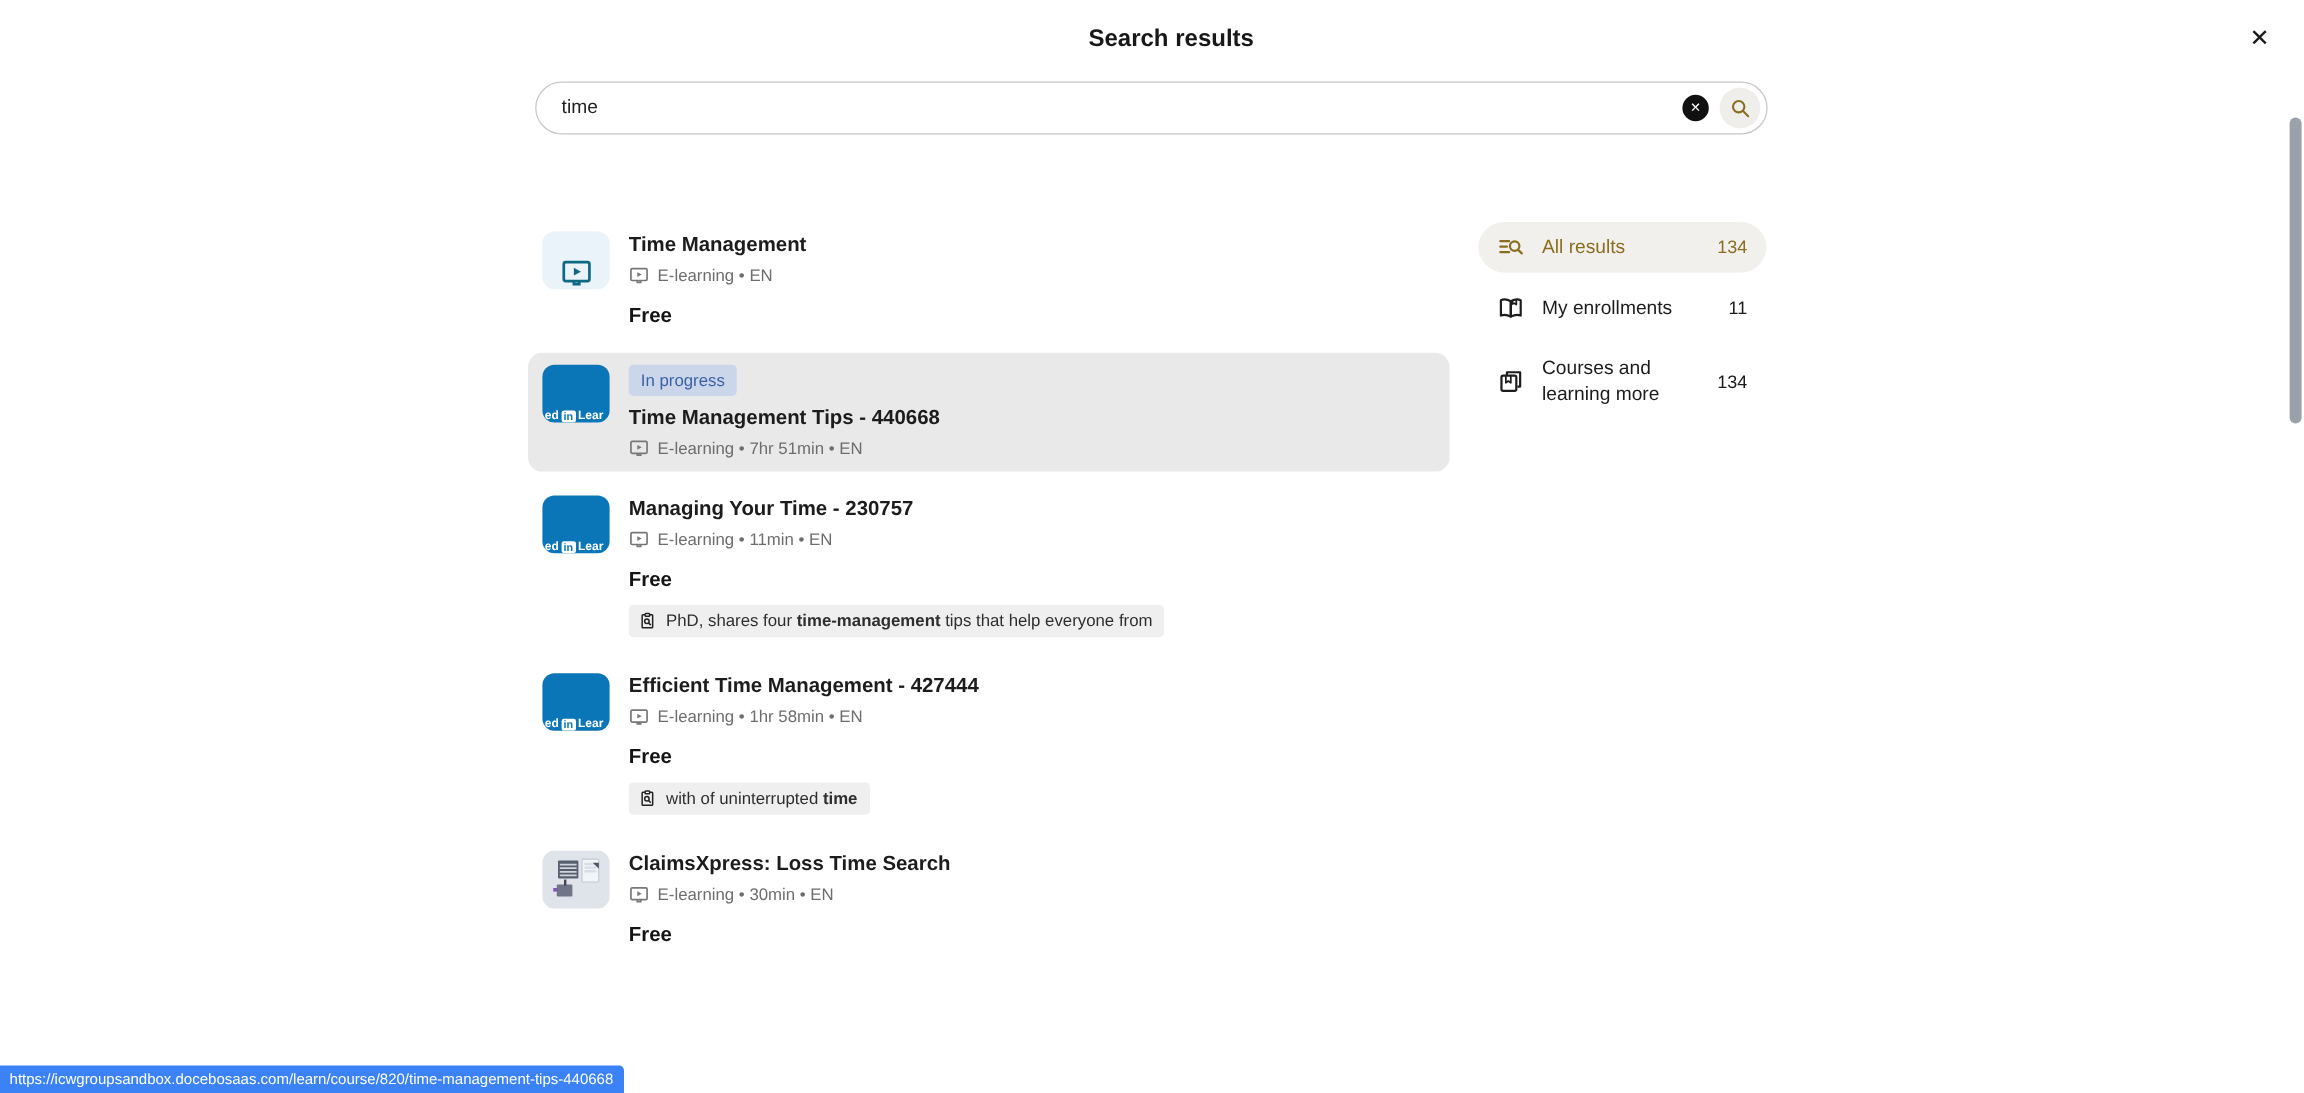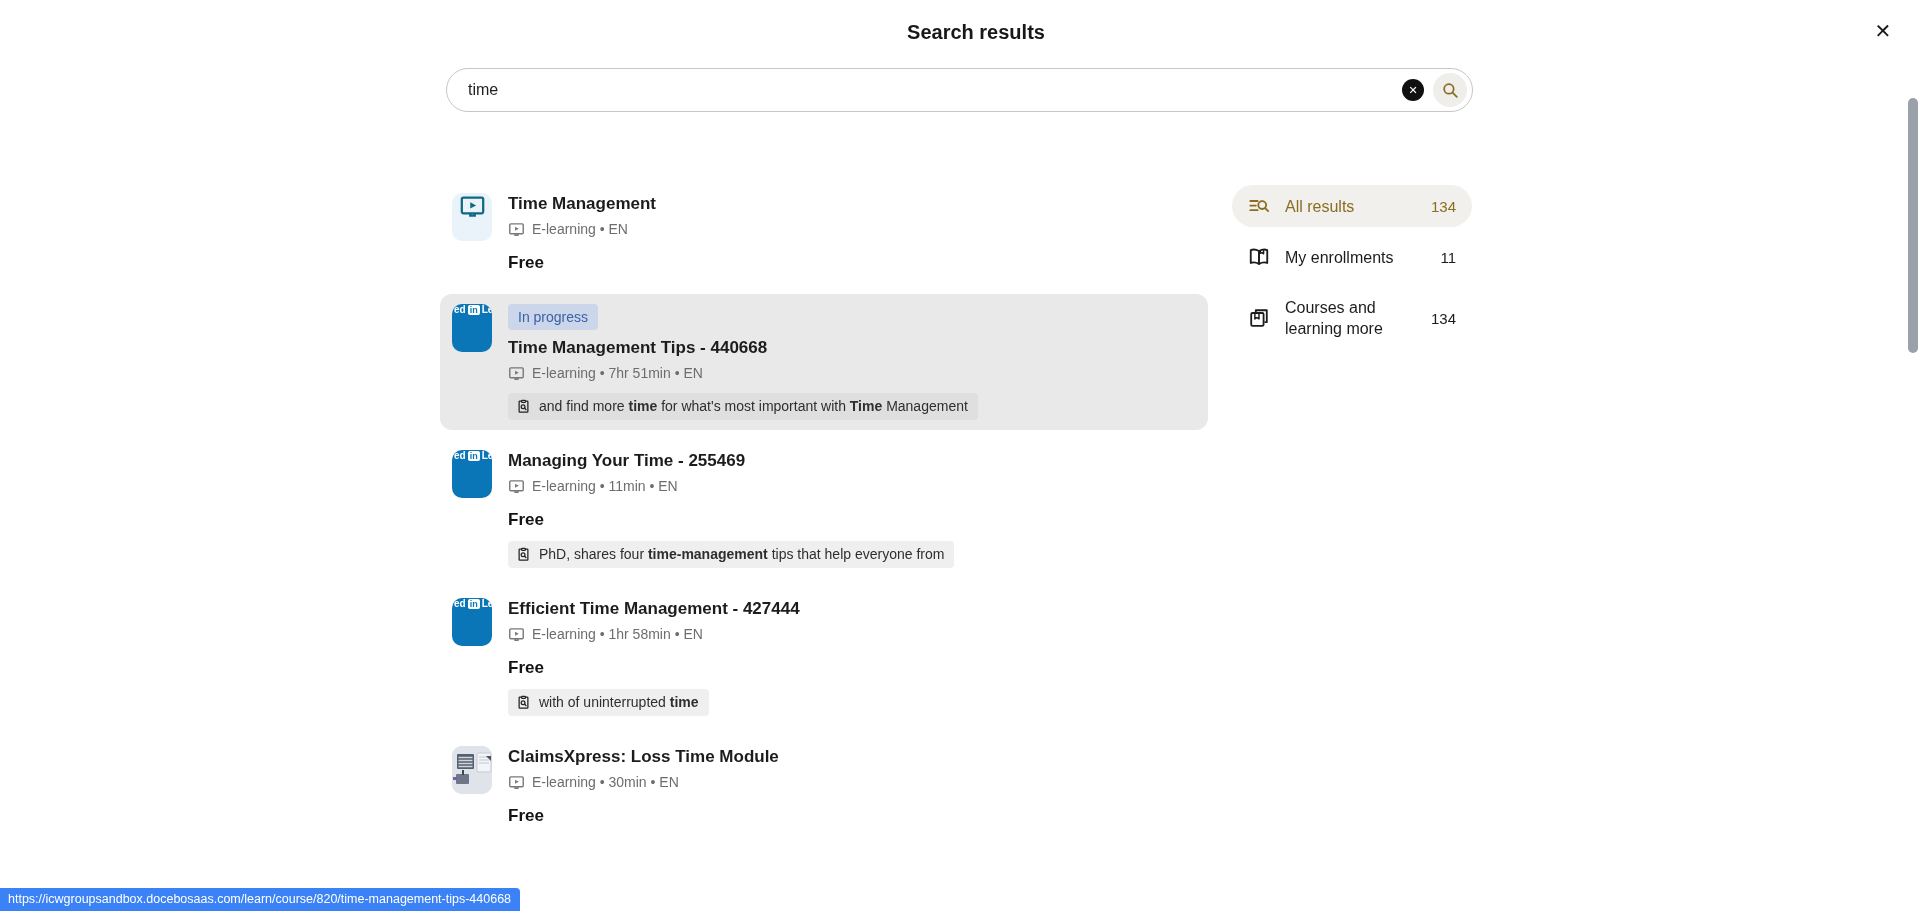--- a/index.html
+++ b/index.html
@@ -37,22 +37,22 @@
     display:flex;align-items:center;justify-content:center;cursor:pointer;flex:none;
   }
   
   .results{
     position:absolute;left:440px;top:183px;width:768px;
     display:flex;flex-direction:column;gap:10px;
   }
   .result{display:flex;gap:16px;padding:10px 12px;border-radius:12px;}
   .result.highlighted{background:#e9e9e9;}
   .thumb{
-    width:40px;height:48px;border-radius:10px;flex:none;overflow:hidden;
-    display:flex;align-items:flex-start;justify-content:center;
+    width:56px;height:48px;border-radius:10px;flex:none;overflow:hidden;
+    display:flex;align-items:flex-end;justify-content:center;
   }
   .thumb.play{background:#eaf2fa;}
   .thumb.linkedin{background:#0b76b7;justify-content:flex-start;box-sizing:border-box;padding-left:2px;}
   .thumb.office{background:#dfe3ea;padding:0;}
   .li-logo{display:flex;align-items:center;gap:2px;color:#fff;font-size:10px;font-weight:700;white-space:nowrap;}
   .li-in{background:#fff;color:#0b76b7;border-radius:2px;padding:0 2px;font-size:9px;}
   .result-body{display:flex;flex-direction:column;align-items:flex-start;min-width:0;}
   .badge{
     background:#ccd6ea;color:#3b62a5;font-size:14px;line-height:1;
     padding:6px 10px;border-radius:4px;margin-bottom:7px;
@@ -155,46 +155,35 @@
         <span style="display:flex;">
           <svg viewBox="0 0 24 24" width="17" height="17" fill="none" stroke="#787878" stroke-width="2">
             <rect x="2.5" y="4" width="19" height="14" rx="1.5"></rect>
             <path d="M10 8.2l5.2 2.8L10 13.8z" fill="#787878" stroke="none"></path>
             <path d="M10 18v2.2h4V18"></path>
           </svg>
         </span>
         <span class="meta-text">E-learning • 7hr 51min • EN</span>
       </div>
 
-      <div class="snippet">
-        <span style="display:flex;">
-          <svg viewBox="0 0 24 24" width="15" height="15" fill="none" stroke="#222" stroke-width="2">
-            <path d="M15 3.5h3a1 1 0 0 1 1 1V20a1 1 0 0 1-1 1H6a1 1 0 0 1-1-1V4.5a1 1 0 0 1 1-1h3"></path>
-            <rect x="9" y="2" width="6" height="3.5" rx="1" fill="#fff"></rect>
-            <circle cx="11.3" cy="12.3" r="3"></circle>
-            <path d="M13.5 14.5l3 3"></path>
-          </svg>
-        </span>
-        <span class="snippet-text"><span>and find more </span><b>time</b><span> for what's most important with </span><b>Time</b><span> Management</span></span>
-      </div>
     </div>
   </div>
     <div class="result">
     <div class="thumb linkedin">
 
       <span class="li-logo">
         <span class="li-pre">ed</span>
           <span class="li-in">in</span>
           <span class="li-post">Lear</span>
       </span>
 
     </div>
     <div class="result-body">
 
-      <div class="result-title">Managing Your Time - 255469</div>
+      <div class="result-title">Managing Your Time - 230757</div>
       <div class="result-meta">
         <span style="display:flex;">
           <svg viewBox="0 0 24 24" width="17" height="17" fill="none" stroke="#787878" stroke-width="2">
             <rect x="2.5" y="4" width="19" height="14" rx="1.5"></rect>
             <path d="M10 8.2l5.2 2.8L10 13.8z" fill="#787878" stroke="none"></path>
             <path d="M10 18v2.2h4V18"></path>
           </svg>
         </span>
         <span class="meta-text">E-learning • 11min • EN</span>
       </div>
@@ -261,21 +250,21 @@
           <path d="M31 11h10M31 14h10M31 17h10" stroke="#d9dde4" stroke-width="2"></path>
           <path d="M38 10h5v5z" fill="#4a5263"></path>
           <rect x="8" y="28" width="13" height="10" rx="1" fill="#6e7687"></rect>
           <rect x="5" y="31" width="4" height="3" fill="#7b5ea7"></rect>
           <rect x="14" y="24" width="2" height="5" fill="#3f4654"></rect>
         </svg>
       </span>
     </div>
     <div class="result-body">
 
-      <div class="result-title">ClaimsXpress: Loss Time Module</div>
+      <div class="result-title">ClaimsXpress: Loss Time Search</div>
       <div class="result-meta">
         <span style="display:flex;">
           <svg viewBox="0 0 24 24" width="17" height="17" fill="none" stroke="#787878" stroke-width="2">
             <rect x="2.5" y="4" width="19" height="14" rx="1.5"></rect>
             <path d="M10 8.2l5.2 2.8L10 13.8z" fill="#787878" stroke="none"></path>
             <path d="M10 18v2.2h4V18"></path>
           </svg>
         </span>
         <span class="meta-text">E-learning • 30min • EN</span>
       </div>

